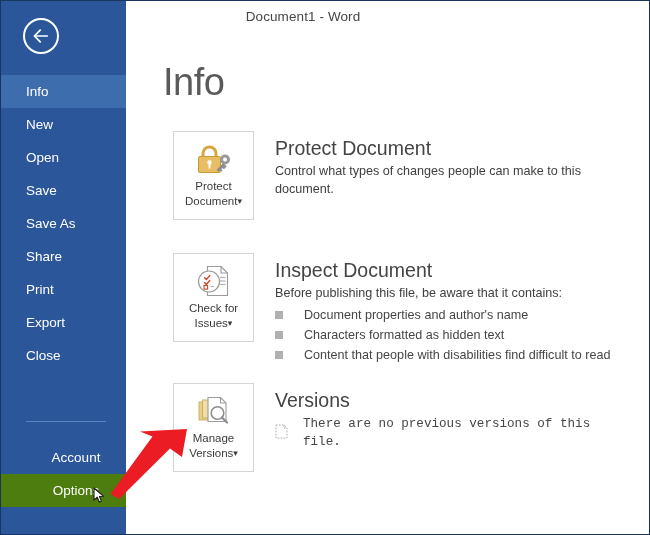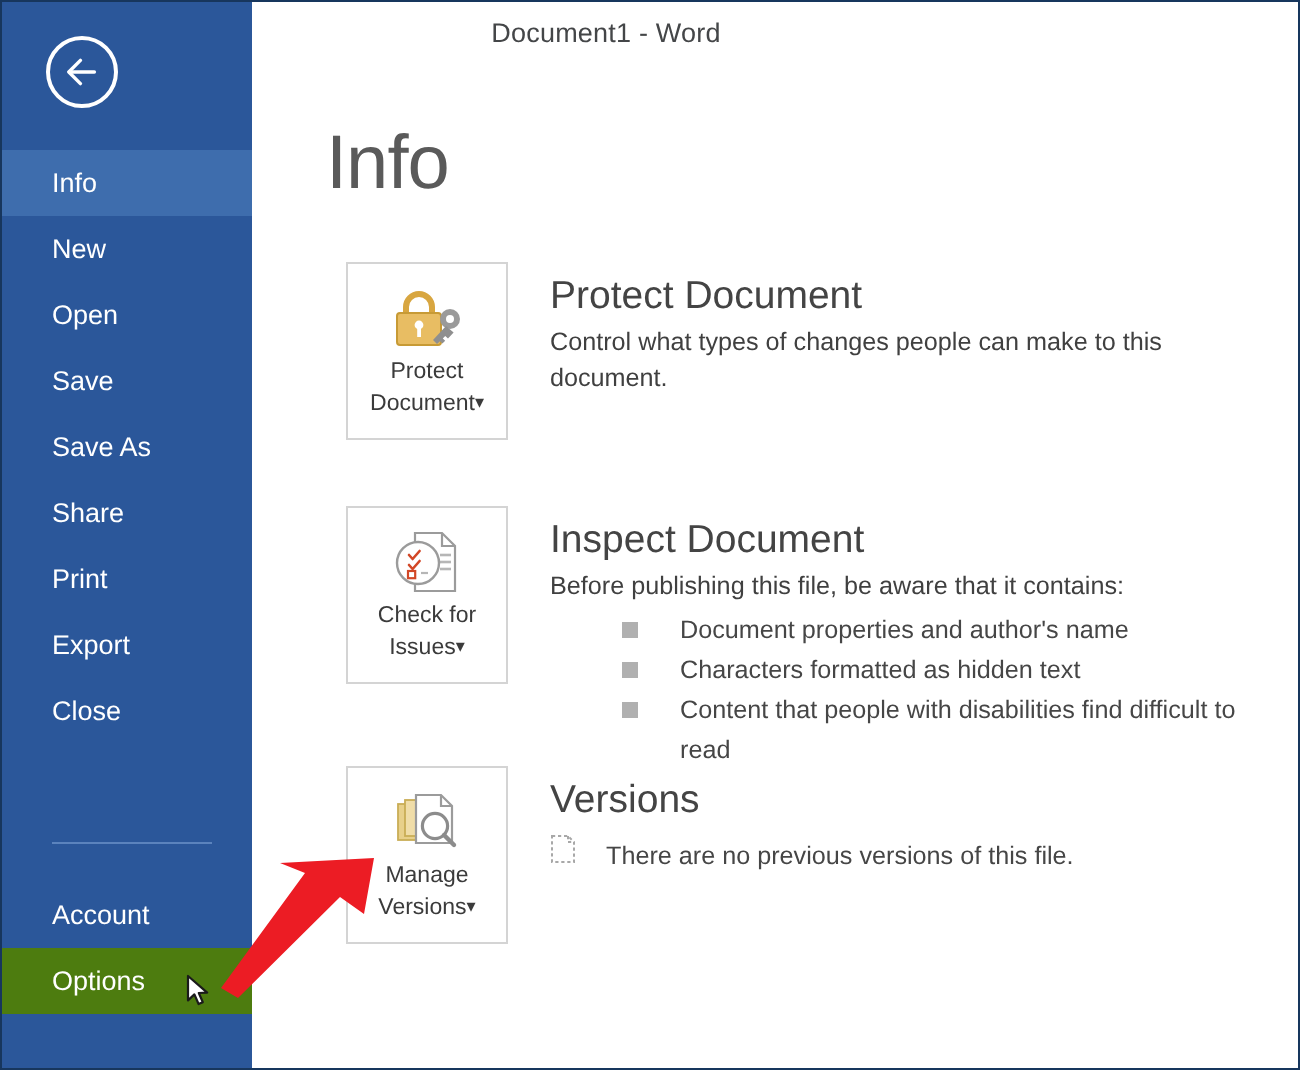--- a/index.html
+++ b/index.html
@@ -90,20 +90,21 @@
     top: 420px;
     width: 80px;
     height: 1px;
     background: #5b83bd;
   }
   .nav-bottom {
     position: absolute;
     left: 0;
     top: 440px;
     width: 125px;
+    text-align: center;
   }
 
   
   .content {
     position: absolute;
     left: 125px;
     top: 30px;
     width: 524px;
     height: 504px;
     background: #ffffff;
@@ -181,34 +182,34 @@
     list-style: none;
     margin: 2px 0 0 0;
     padding: 0;
   }
   .bullet-list li {
     position: relative;
     padding-left: 29px;
     font-size: 12.6px;
     color: #464646;
     line-height: 20px;
-    margin-left: 36px;
   }
   .bullet-list li .sq {
     position: absolute;
     left: 0;
     top: 6px;
     width: 8px;
     height: 8px;
     background: #b0b0b0;
   }
   .versions-row {
     display: flex;
-    align-items: flex-end;
+    align-items: center;
     margin-top: 3px;
+    font-family: Liberation Mono, monospace;
   }
   .versions-row .vdoc {
     width: 18px;
     flex: 0 0 18px;
     margin-top: 1px;
   }
   .versions-row .vtext {
     font-size: 12.6px;
     color: #464646;
     line-height: 17.5px;

